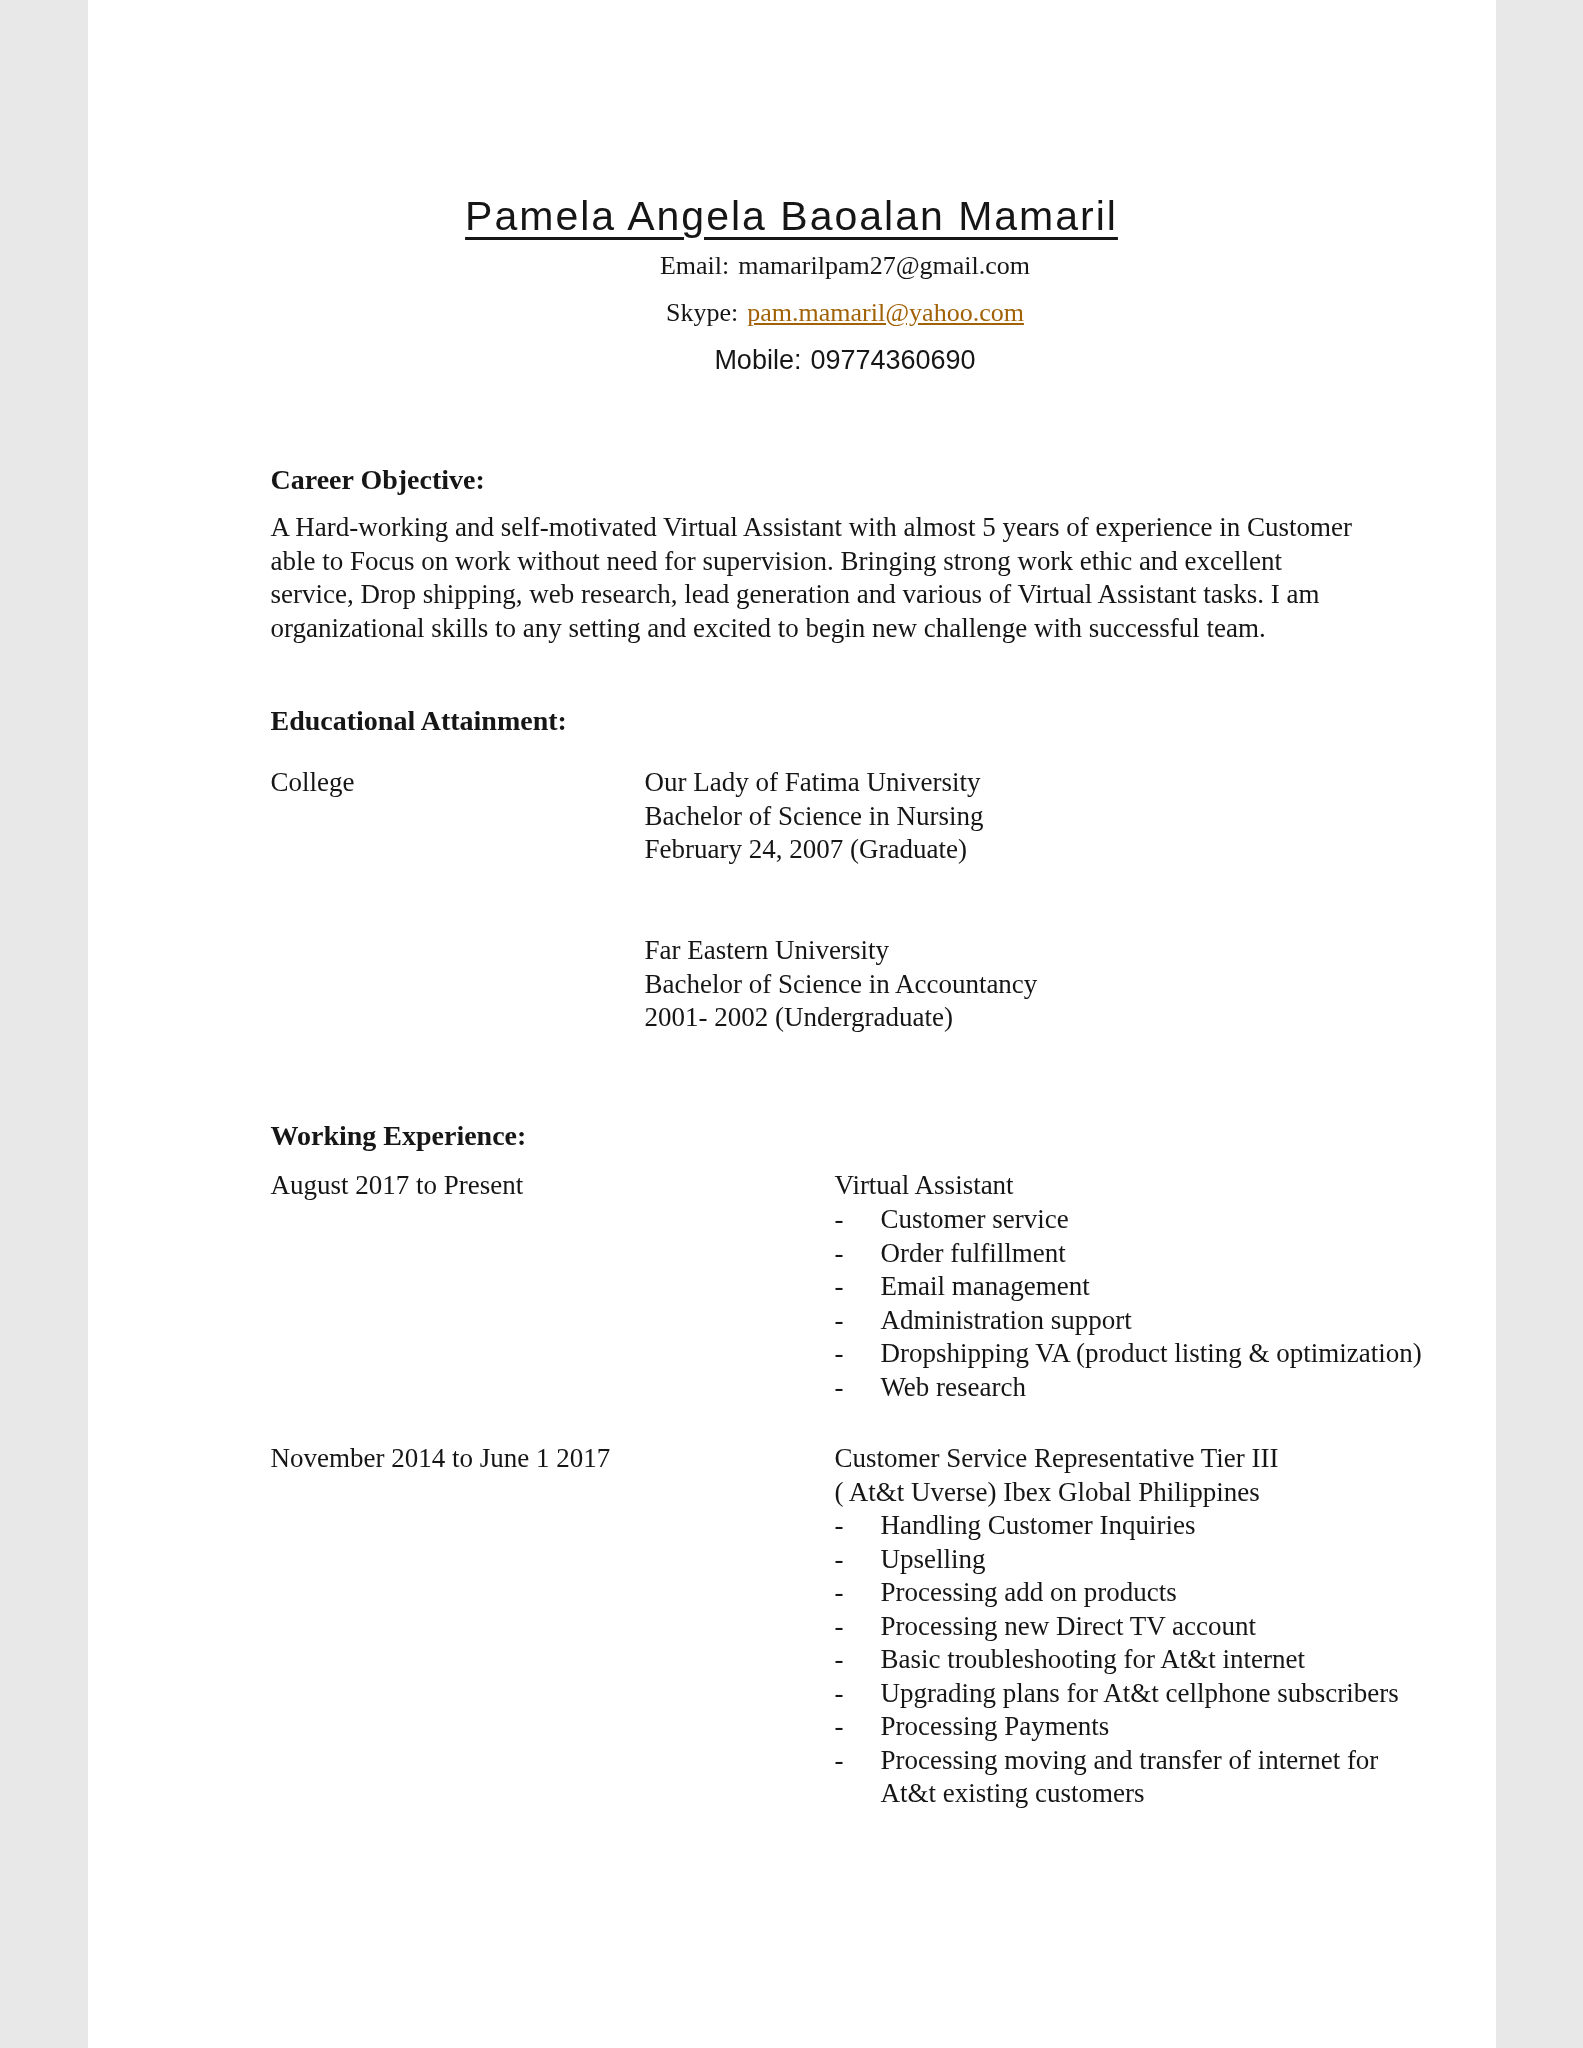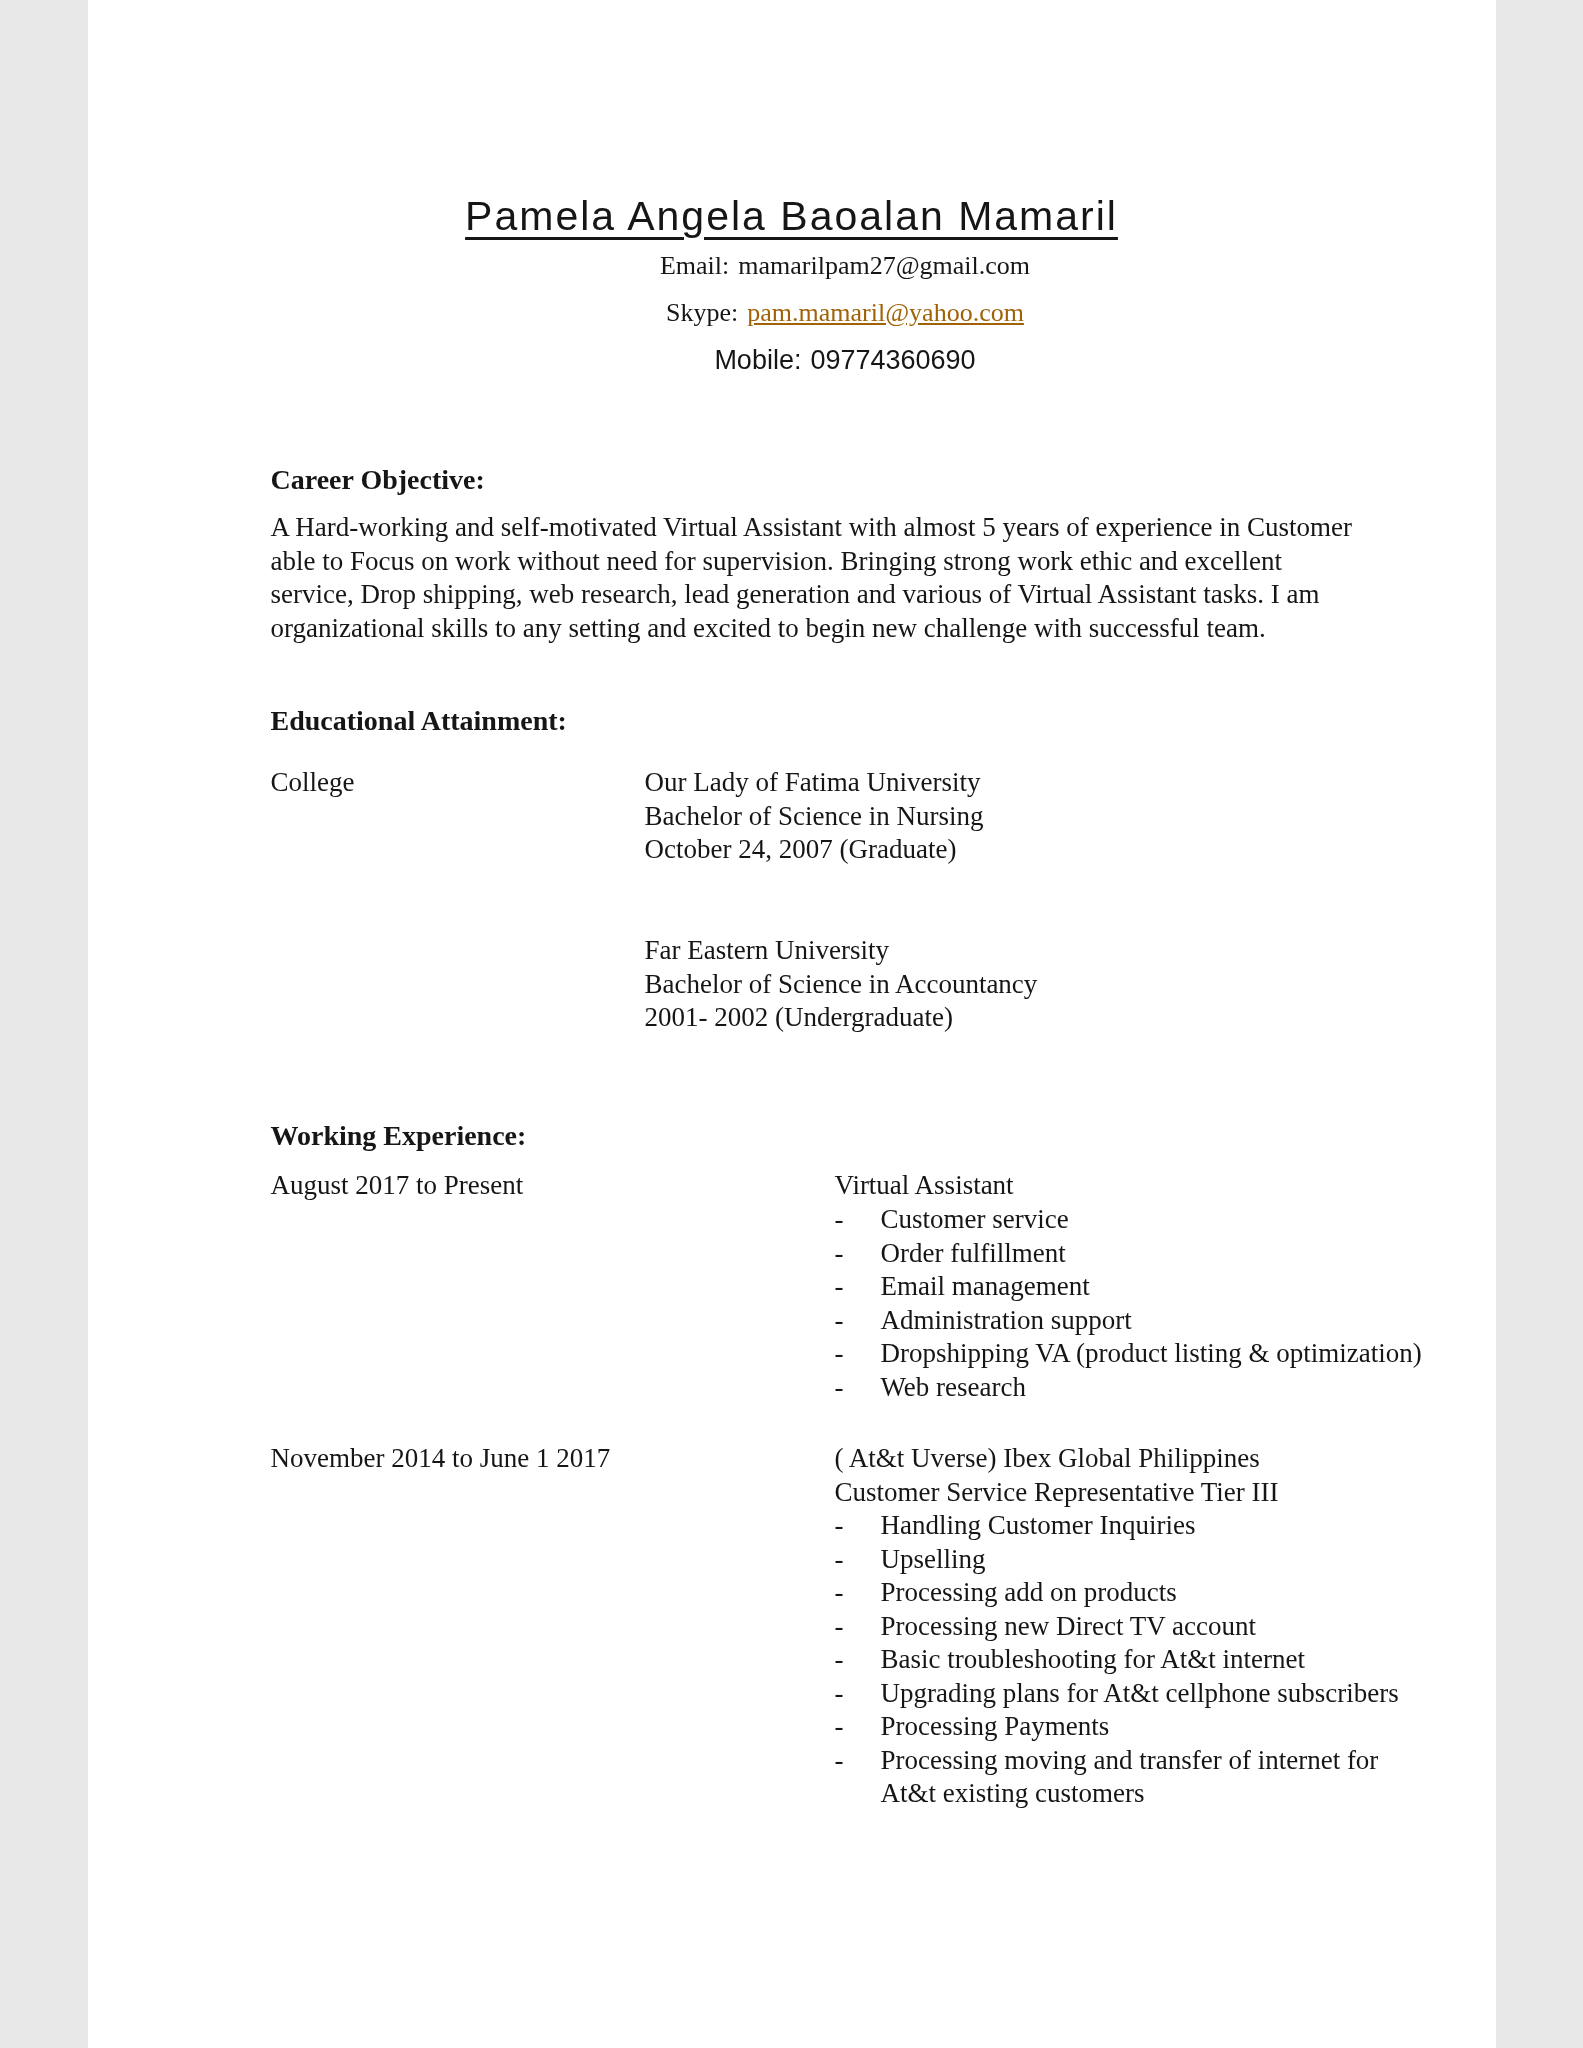--- a/index.html
+++ b/index.html
@@ -106,21 +106,21 @@
     <div>organizational skills to any setting and excited to begin new challenge with successful team.</div>
   </div>
 
   <div class="abs heading" id="edu-heading">Educational Attainment:</div>
 
   <div class="abs body-text" id="edu-college">College</div>
 
   <div class="abs body-text" id="edu-entry-0">
     <div>Our Lady of Fatima University</div>
     <div>Bachelor of Science in Nursing</div>
-    <div>October 24, 2007 (Graduate)</div>
+    <div>February 24, 2007 (Graduate)</div>
   </div>
 
   <div class="abs body-text" id="edu-entry-1">
     <div>Far Eastern University</div>
     <div>Bachelor of Science in Accountancy</div>
     <div>2001- 2002 (Undergraduate)</div>
   </div>
 
   <div class="abs heading" id="work-heading">Working Experience:</div>
 
@@ -150,22 +150,22 @@
     </div>
     <div class="bullet-row">
       <span class="dash">-</span>
       <span class="bullet-text">Web research</span>
     </div>
   </div>
 
   <div class="abs body-text" id="job1-period">November 2014 to June 1 2017</div>
 
   <div class="abs body-text" id="job1-title">
+    <div>Customer Service Representative Tier III</div>
     <div>( At&amp;t Uverse) Ibex Global Philippines</div>
-    <div>Customer Service Representative Tier III</div>
   </div>
 
   <div class="abs body-text" id="job1-bullets">
     <div class="bullet-row">
       <span class="dash">-</span>
       <span class="bullet-text">Handling Customer Inquiries</span>
     </div>
     <div class="bullet-row">
       <span class="dash">-</span>
       <span class="bullet-text">Upselling</span>

